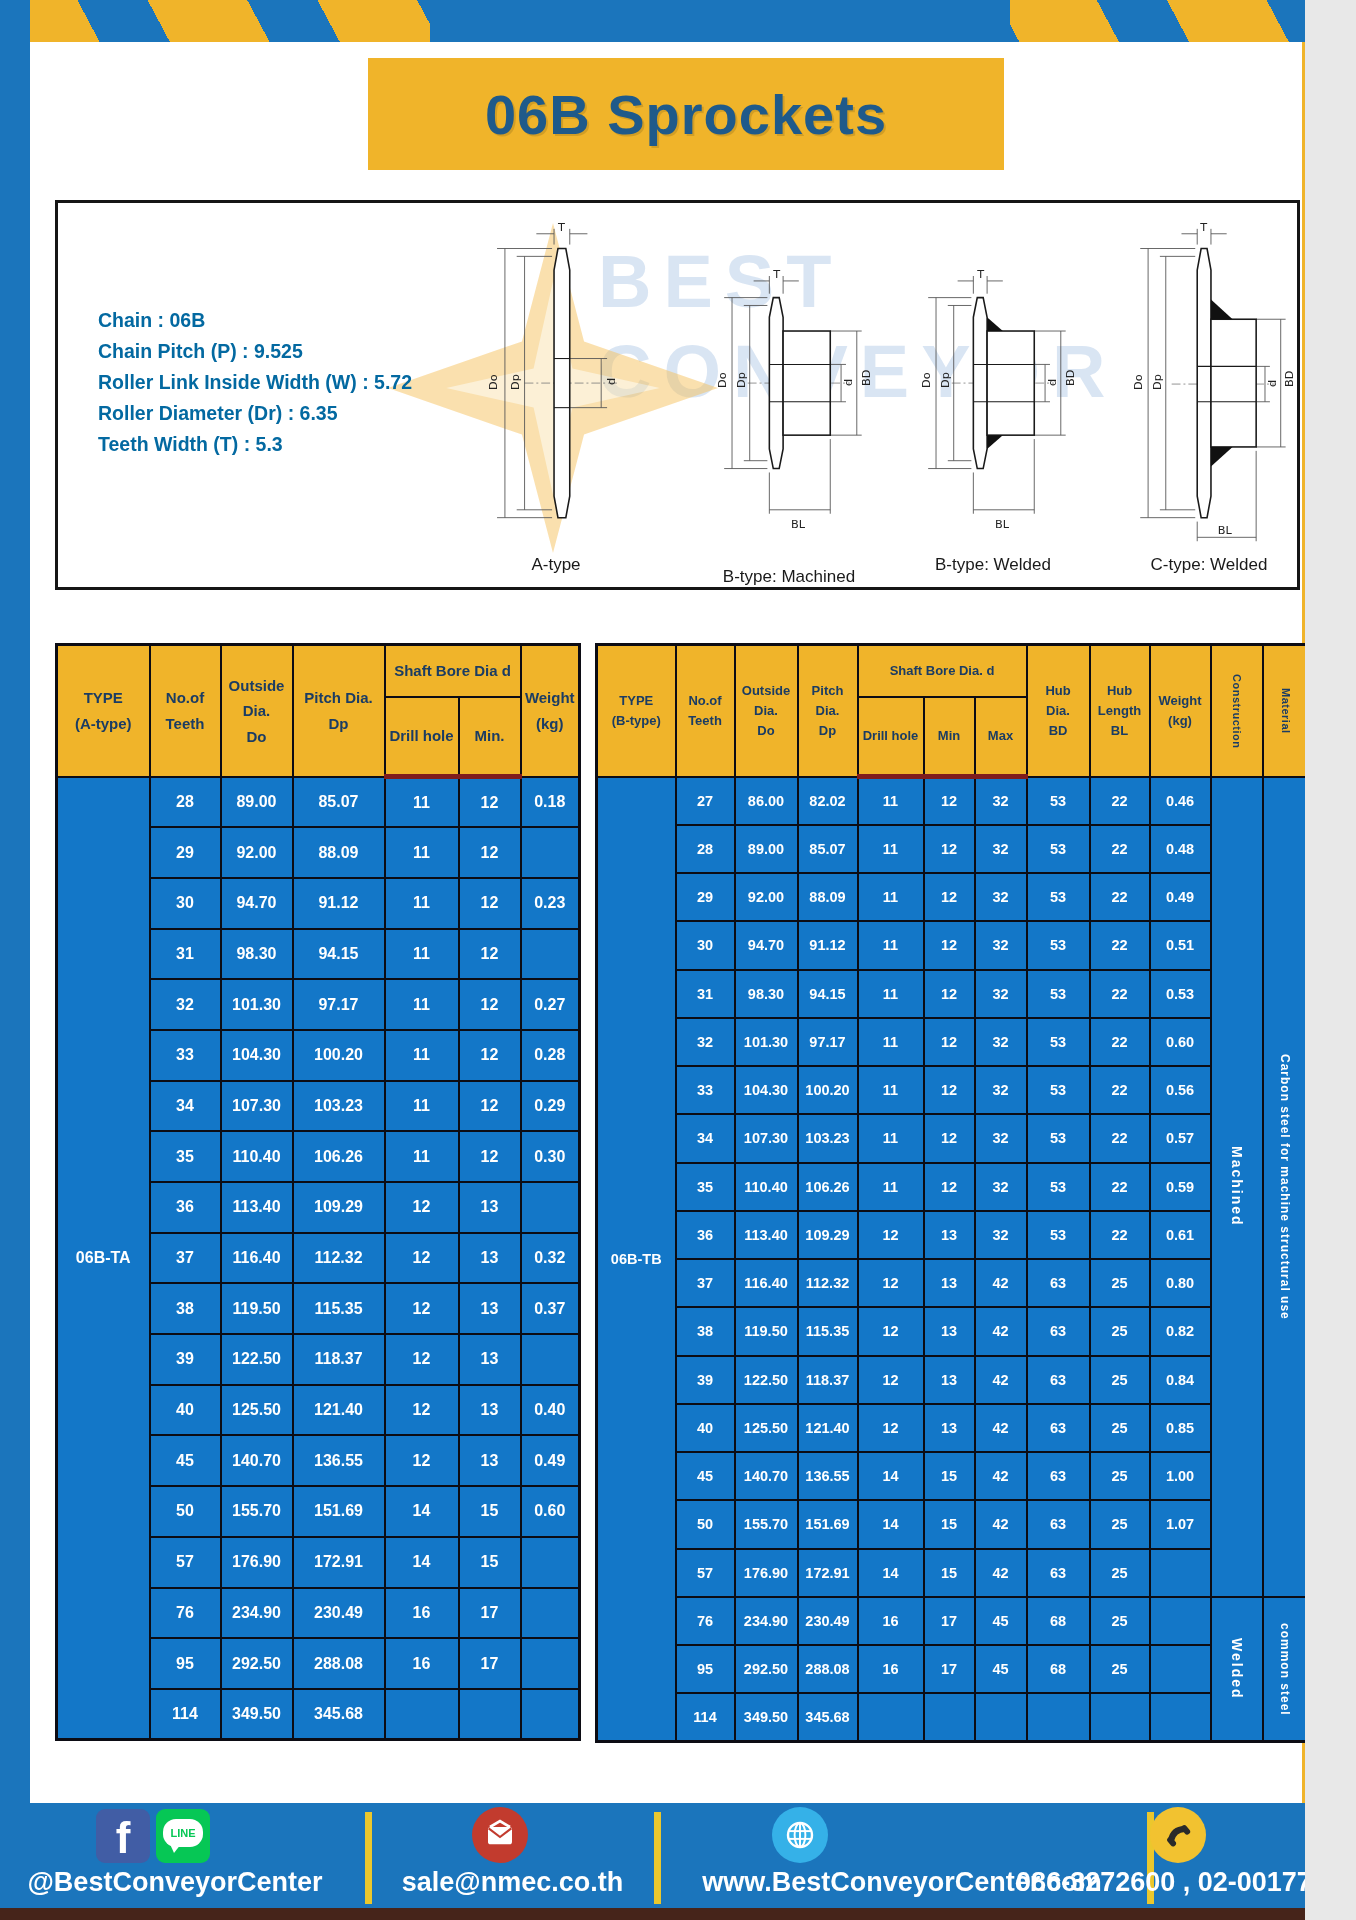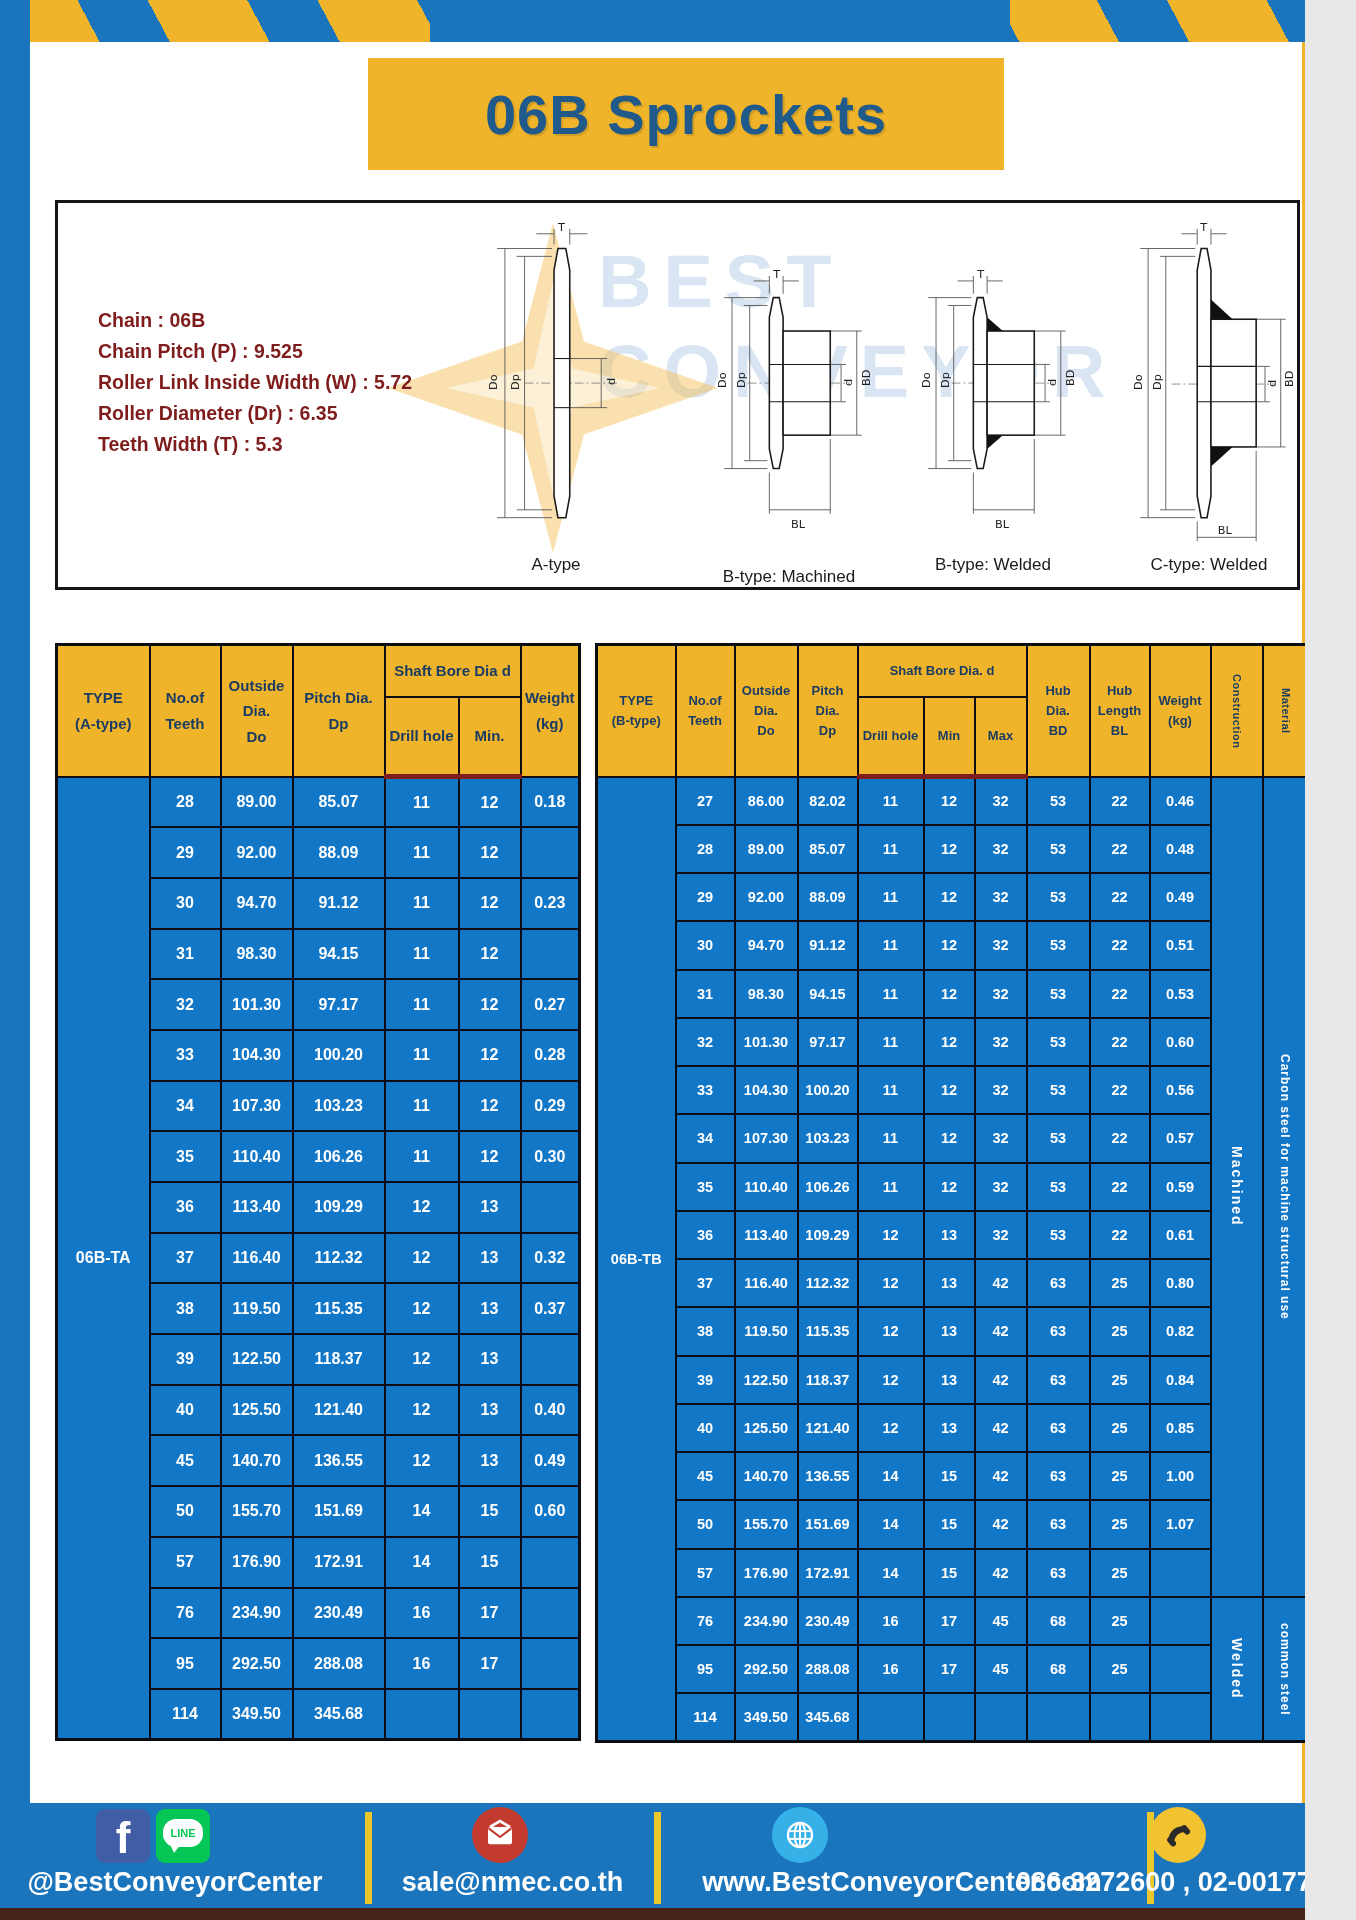--- a/index.html
+++ b/index.html
@@ -17,21 +17,21 @@
     display:flex;align-items:center;justify-content:center;}
   .title-box h1{margin:0;font-size:56px;font-weight:800;color:#1f5a8a;letter-spacing:1px;
     text-shadow:2px 2px 0 rgba(0,0,0,0.12);}
   
   .diagram-box{position:absolute;left:55px;top:200px;width:1245px;height:390px;background:#fff;
     border:3px solid #151515;box-sizing:border-box;}
   .wm-line{position:absolute;font-weight:bold;color:rgba(96,146,205,0.24);letter-spacing:12px;
     font-size:74px;z-index:1;white-space:nowrap;}
   .wm-star{position:absolute;left:330px;top:15px;z-index:1;opacity:0.5;}
   .specs{position:absolute;left:40px;top:102px;z-index:2;}
-  .specs div{font-size:19.5px;font-weight:bold;color:#7f1d1d;line-height:31px;white-space:nowrap;}
+  .specs div{font-size:19.5px;font-weight:bold;color:#0369a1;line-height:31px;white-space:nowrap;}
   .fig{position:absolute;top:18px;width:180px;height:334px;z-index:2;}
   .fig .part{stroke:#1a1a1a;stroke-width:1.6;fill:#ffffff;}
   .fig .bore{stroke:#1a1a1a;stroke-width:1.1;}
   .fig .dim{stroke:#555;stroke-width:0.9;fill:none;}
   .fig .cl{stroke:#777;stroke-width:0.8;stroke-dasharray:9 3 2 3;}
   .fig .weld{fill:#111;stroke:none;}
   .fig text{font-size:11.5px;fill:#222;font-family:"DejaVu Sans",sans-serif;}
   .fig-caption{position:absolute;top:352px;width:180px;text-align:center;font-size:17px;color:#1a1a1a;z-index:2;}
   
   .spec-table{position:absolute;border-collapse:collapse;table-layout:fixed;

